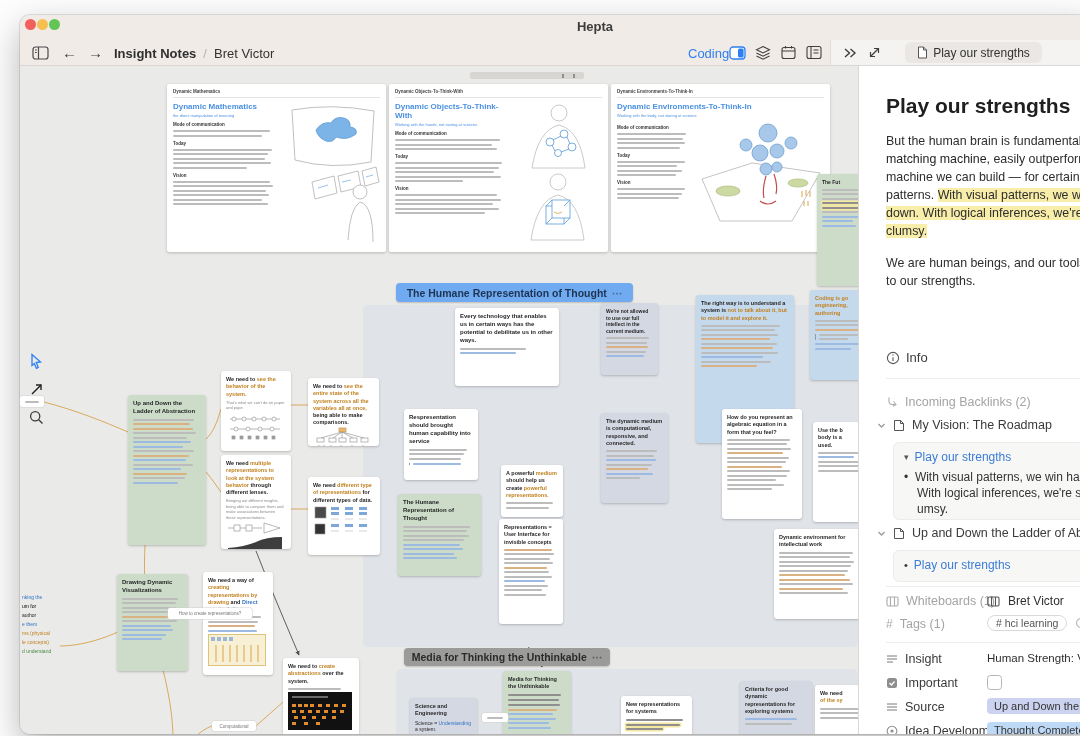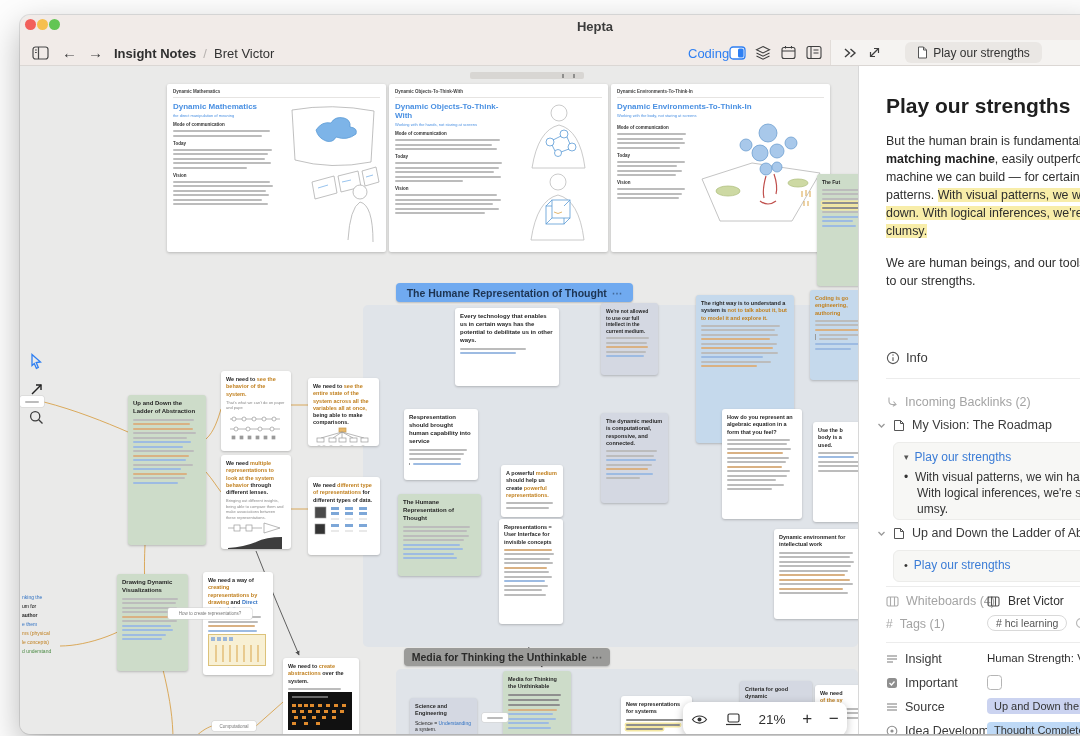--- a/index.html
+++ b/index.html
@@ -33,21 +33,21 @@
   .cg{background:#cddcc9}.cl{background:#d4d8e2}.cb{background:#c5d9ec}
   .ct{font-size:5.5px;font-weight:700;line-height:1.32;color:#262626}
   .ct6{font-size:6px}.ct5{font-size:5px}
   .nw{white-space:nowrap}
   .csub{font-size:4px;line-height:1.4;color:#8a8a8a;margin-top:2px}
   .ph{margin-top:3px}
   .ph i,.tl{display:block;height:2px;border-radius:1px;background:#bcbcbc;margin:2.5px 0}
   .ph i.b{background:#9dbbe2}.ph i.o{background:#d9b183}.ph i.d{background:#8f8f8f;height:2.5px}
   .ph i.y{background:#8f8f8f;box-shadow:0 0 0 1.5px #f4e7a2}
   .quote{border-left:1px solid #9a9a9a;padding-left:3px;margin:3px 0}
-  .seg-o{color:#c1801f}.seg-b{color:#3273c4}.seg-g{color:#4a8a43}.seg-bold{font-weight:700;color:#1f1f1f}
+  .seg-o{color:#c1801f}.seg-b{color:#3273c4}.seg-g{color:#4a8a43}.seg-bold{font-weight:400;color:#1f1f1f}
   .seg-hl{background:#f8eda9}
   .clabel{position:absolute;background:#fff;border-radius:2px;box-shadow:0 0 0 .5px #cfcfcf;font-size:4.5px;color:#777;display:flex;align-items:center;justify-content:center;white-space:nowrap;overflow:hidden}
   .zoombar{position:absolute;left:663px;top:687px;width:164px;height:34px;background:#fff;border-radius:9px;box-shadow:0 2px 8px rgba(0,0,0,.25);display:flex;align-items:center;justify-content:space-around;font-size:13.5px;color:#2f2f2f}
   
   .ptitle{position:absolute;left:27px;top:28px;font-size:21px;font-weight:700;color:#1f1f1f}
   .pline{font-size:12.4px;line-height:18px;color:#2d2d2d;white-space:nowrap}
   .phead{display:flex;align-items:center;gap:6px;font-size:13px;color:#3a3a3a}
   .pdiv{position:absolute;left:27px;width:225px;height:1px;background:#ececec}
   .graylbl{color:#a4a4a4;font-size:12.5px;display:flex;align-items:center;gap:7px;white-space:nowrap}
   .darklbl{color:#3a3a3a;font-size:12.5px;display:flex;align-items:center;gap:7px;white-space:nowrap}
@@ -915,21 +915,21 @@
     <div class="pdiv" style="top:520px"></div>
 
     <div class="abs graylbl" style="left:27px;top:528px">
       <span>
         <svg width="13" height="11" fill="none" stroke="#ababab" stroke-width="1.1">
             <rect x="1" y="1" width="11" height="9" rx="1.5"></rect>
             <line x1="4.5" y1="1" x2="4.5" y2="10"></line>
             <line x1="8.5" y1="1" x2="8.5" y2="10"></line>
           </svg>
       </span>
-      <span>Whiteboards (4)</span>
+      <span>Whiteboards (1)</span>
     </div>
     <div class="valrow" style="top:528px">
       <span>
         <svg width="13" height="11" fill="none" stroke="#555" stroke-width="1.1">
             <rect x="1" y="1" width="11" height="9" rx="1.5"></rect>
             <line x1="4.5" y1="1" x2="4.5" y2="10"></line>
             <line x1="8.5" y1="1" x2="8.5" y2="10"></line>
           </svg>
       </span>
       <span style="font-size:12px;color:#2f2f2f">Bret Victor</span>
@@ -998,31 +998,14 @@
             <circle cx="6" cy="6" r="1.6" fill="#8f8f8f" stroke="none"></circle>
           </svg>
         </span>
       <span>Idea Development ...</span>
     </div>
     <div class="valrow" style="top:656px">
       <span class="pill-idea">Thought Complete</span>
     </div>
   </div>
 
-  <div class="zoombar">
-    <span>
-      <svg width="17" height="13" fill="none" stroke="#333" stroke-width="1.2">
-          <path d="M1.5,6.5 C5,1.8 12,1.8 15.5,6.5 C12,11.2 5,11.2 1.5,6.5 Z"></path>
-          <circle cx="8.5" cy="6.5" r="2" fill="#333" stroke="none"></circle>
-        </svg>
-    </span>
-    <span>
-      <svg width="17" height="13" fill="none" stroke="#333" stroke-width="1.2">
-          <rect x="3" y="1" width="11" height="8" rx="1.5"></rect>
-          <path d="M1,11.5 h15"></path>
-        </svg>
-    </span>
-    <span>21%</span>
-    <span style="font-size:17px">+</span>
-    <span style="font-size:17px">−</span>
-  </div>
 
 </div>
 
 </body></html>

